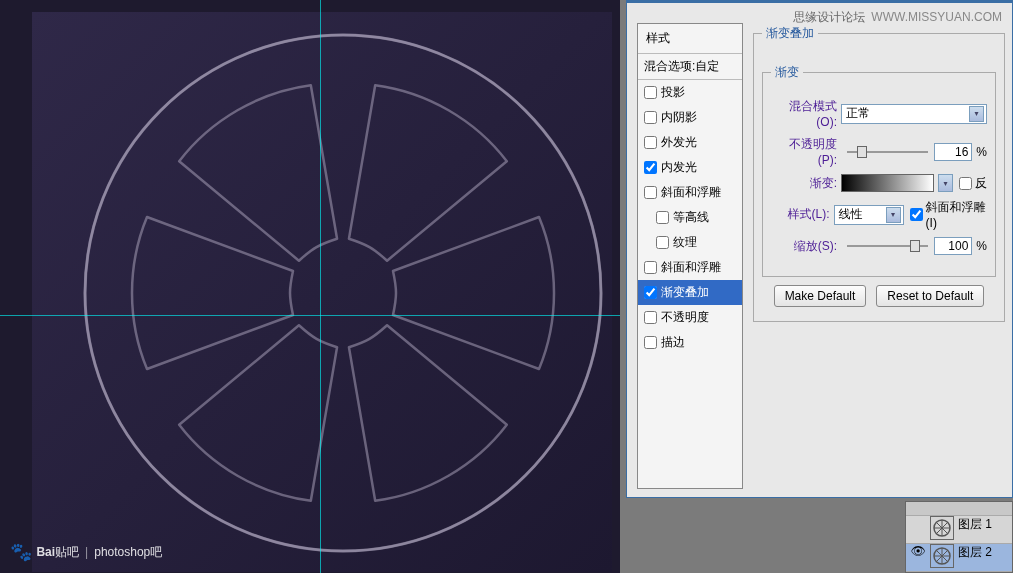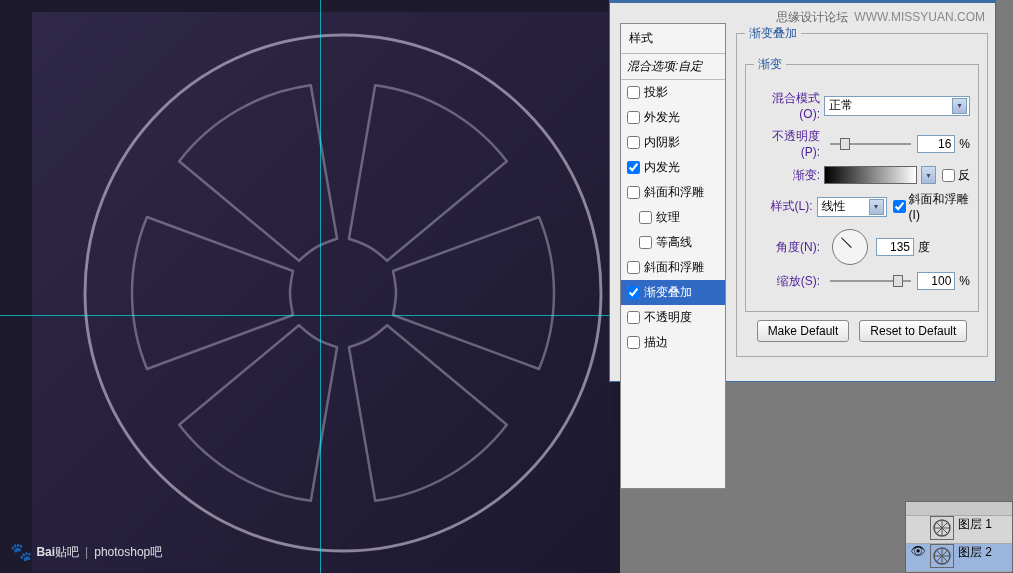--- a/index.html
+++ b/index.html
@@ -4,35 +4,35 @@
 <style>
 * { box-sizing: border-box; margin: 0; padding: 0; font-family: "Microsoft YaHei", SimSun, sans-serif; font-size: 12px; }
 body { background: #7b7b7b; width: 1013px; height: 573px; overflow: hidden; position: relative; }
 
 .canvas-area { position: absolute; left: 0; top: 0; width: 620px; height: 573px; background: #1e1a2e; }
 .canvas-inner { position: absolute; left: 32px; top: 12px; width: 580px; height: 560px; background: #2a2440; background: linear-gradient(135deg, #2f2848, #1d1830); }
 .wheel { position: absolute; left: 44px; top: 14px; width: 534px; height: 534px; }
 .guide-v { position: absolute; width: 1px; height: 100%; background: #00ffff; opacity: 0.6; }
 .guide-h { position: absolute; height: 1px; width: 100%; background: #00ffff; opacity: 0.6; }
 
-.dialog { position: absolute; left: 609px; top: 0; width: 387px; height: 382px; background: #e8e8e8; border: 1px solid #3a6ea5; border-top: 3px solid #3a6ea5; }
+.dialog { position: absolute; left: 626px; top: 0; width: 387px; height: 498px; background: #e8e8e8; border: 1px solid #3a6ea5; border-top: 3px solid #3a6ea5; }
 .dialog-header { position: absolute; right: 10px; top: 6px; font-size: 11px; color: #666; }
 
 .styles-panel { position: absolute; left: 10px; top: 20px; width: 106px; height: 466px; border: 1px solid #888; background: #f4f4f4; }
 .styles-header { padding: 6px 8px; color: #000; font-family: Liberation Serif, serif; }
 .styles-row { display: flex; align-items: center; padding: 4px 6px; cursor: pointer; }
 .styles-row.sub { padding-left: 18px; }
 .styles-row.selected { background: #316ac5; color: #fff; }
 .styles-row input[type=checkbox] { margin-right: 4px; }
-.blend-opt { padding: 4px 6px; font-style: italic; }
+.blend-opt { padding: 4px 6px; }
 
 .settings { position: absolute; left: 124px; top: 20px; width: 256px; }
 .fieldset { border: 1px solid #aaa; margin: 2px; padding: 10px 8px 14px 8px; position: relative; }
 .fieldset > legend { color: #275a9e; padding: 0 4px; }
-.fieldset.inner { margin: 4px 0 0 0; }
+.fieldset.inner { margin: 12px 0 0 0; }
 .frow { display: flex; align-items: center; margin: 7px 0; }
 .flabel { width: 70px; text-align: right; padding-right: 4px; color: #4c1d95; }
 .select { flex: 1; height: 20px; border: 1px solid #7b9ebd; background: #fff; display: flex; align-items: center; justify-content: space-between; padding: 0 2px 0 4px; }
 .select-arrow { width: 15px; height: 16px; background: linear-gradient(#cde, #abd); border: 1px solid #7b9ebd; display: flex; align-items: center; justify-content: center; font-size: 8px; color: #446; }
 .slider-track { flex: 1; height: 2px; background: #999; position: relative; margin: 0 6px; }
 .slider-thumb { position: absolute; top: -5px; width: 10px; height: 12px; background: #e0e0e0; border: 1px solid #666; }
 .numbox { width: 38px; height: 18px; border: 1px solid #7b9ebd; background: #ffffff; text-align: right; padding: 0 3px; display: flex; align-items: center; justify-content: flex-end; }
 .unit { margin-left: 4px; color: #000; min-width: 10px; }
 .grad-swatch { flex: 1; height: 18px; border: 1px solid #666; background: linear-gradient(to right, #000, #fff); margin-right: 4px; }
 .grad-arrow { width: 15px; height: 18px; background: linear-gradient(#cde,#abd); border: 1px solid #7b9ebd; display:flex;align-items:center;justify-content:center;font-size:8px;color:#446;}
@@ -106,41 +106,41 @@
     <div style="border-top:1px solid #bbb"></div>
     <div class="blend-opt">混合选项:自定</div>
     <div style="border-top:1px solid #bbb"></div>
     <div id="styles-list">
         <div class="styles-row">
           <input type="checkbox" style="">
           <span>投影</span>
         </div>
         <div class="styles-row">
           <input type="checkbox" style="">
+          <span>内阴影</span>
+        </div>
+        <div class="styles-row">
+          <input type="checkbox" style="">
           <span>外发光</span>
-        </div>
-        <div class="styles-row">
-          <input type="checkbox" style="">
-          <span>内阴影</span>
         </div>
         <div class="styles-row">
           <input type="checkbox" checked="" style="">
           <span>内发光</span>
         </div>
         <div class="styles-row">
           <input type="checkbox" style="">
           <span>斜面和浮雕</span>
         </div>
         <div class="styles-row sub">
           <input type="checkbox" style="">
+          <span>等高线</span>
+        </div>
+        <div class="styles-row sub">
+          <input type="checkbox" style="">
           <span>纹理</span>
-        </div>
-        <div class="styles-row sub">
-          <input type="checkbox" style="">
-          <span>等高线</span>
         </div>
         <div class="styles-row">
           <input type="checkbox" style="">
           <span>斜面和浮雕</span>
         </div>
         <div class="styles-row selected">
           <input type="checkbox" checked="" style="">
           <span>渐变叠加</span>
         </div>
         <div class="styles-row">
@@ -192,28 +192,20 @@
           <div class="select" style="flex:0 0 70px">
             <span>线性</span>
             <span class="select-arrow">▾</span>
           </div>
           <label class="chk">
               <input type="checkbox" checked="" style="">
               <span>斜面和浮雕(I)</span>
             </label>
         </div>
 
-        <div class="frow">
-          <div class="flabel">角度(N):</div>
-          <div class="angle-dial">
-              <div class="angle-hand" style="transform:rotate(-135deg)"></div>
-            </div>
-          <div class="numbox">135</div>
-          <div class="unit">度</div>
-        </div>
 
         <div class="frow">
           <div class="flabel">缩放(S):</div>
           <div class="slider-track">
               <div class="slider-thumb" style="left:78%"></div>
             </div>
           <div class="numbox">100</div>
           <div class="unit">%</div>
         </div>
       </fieldset>

